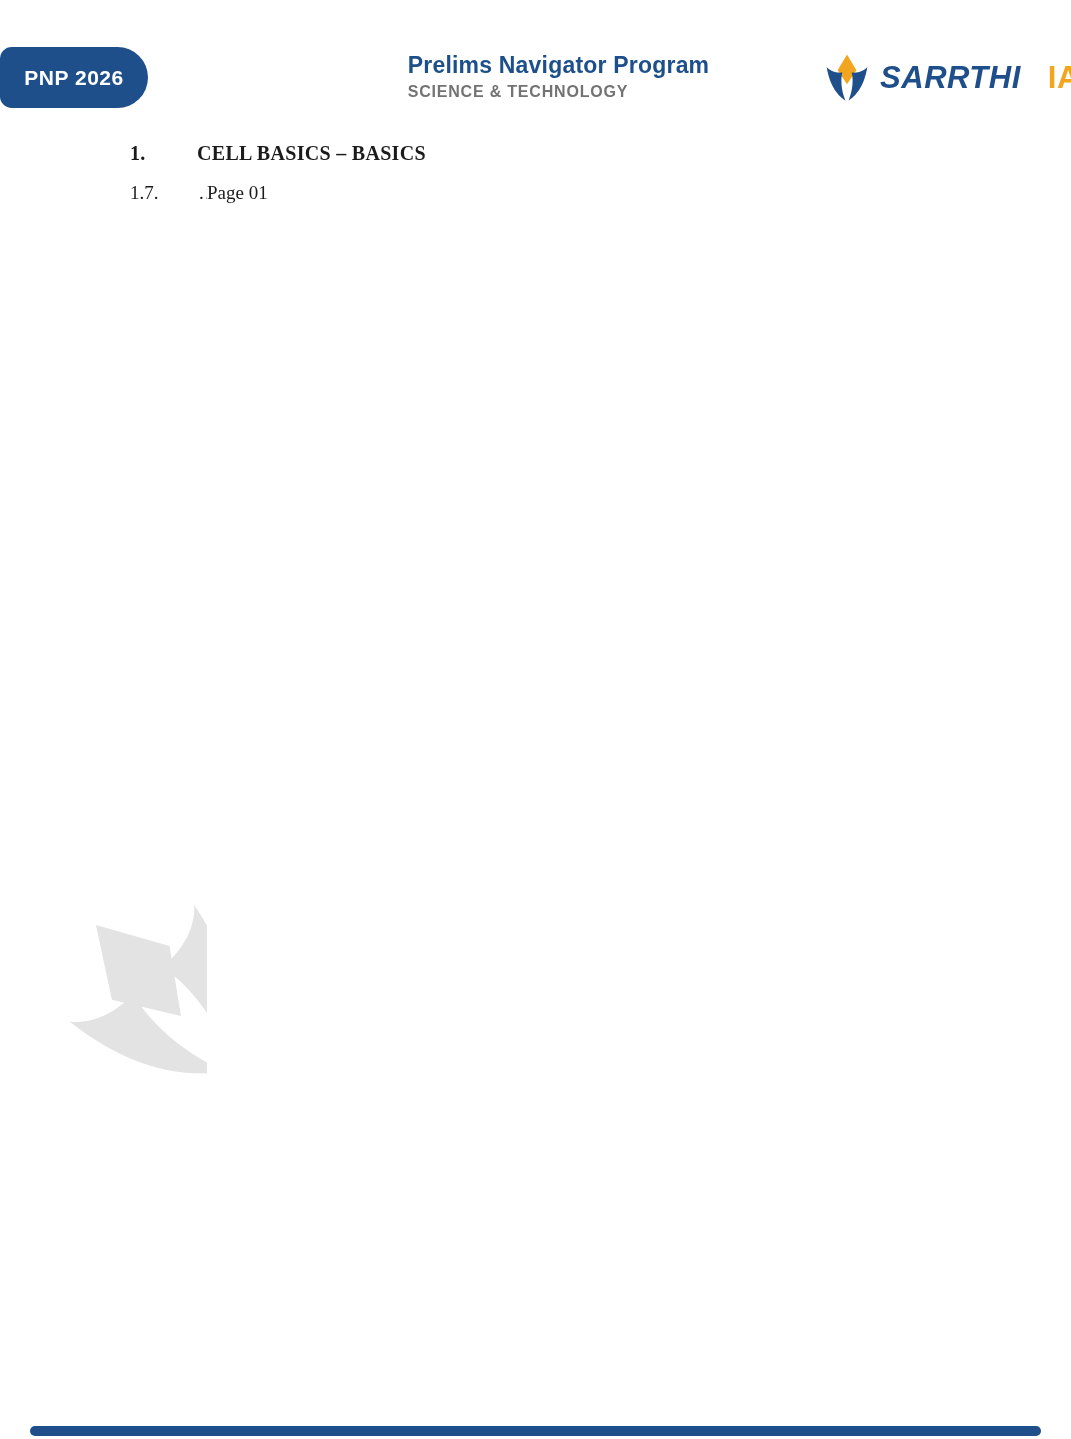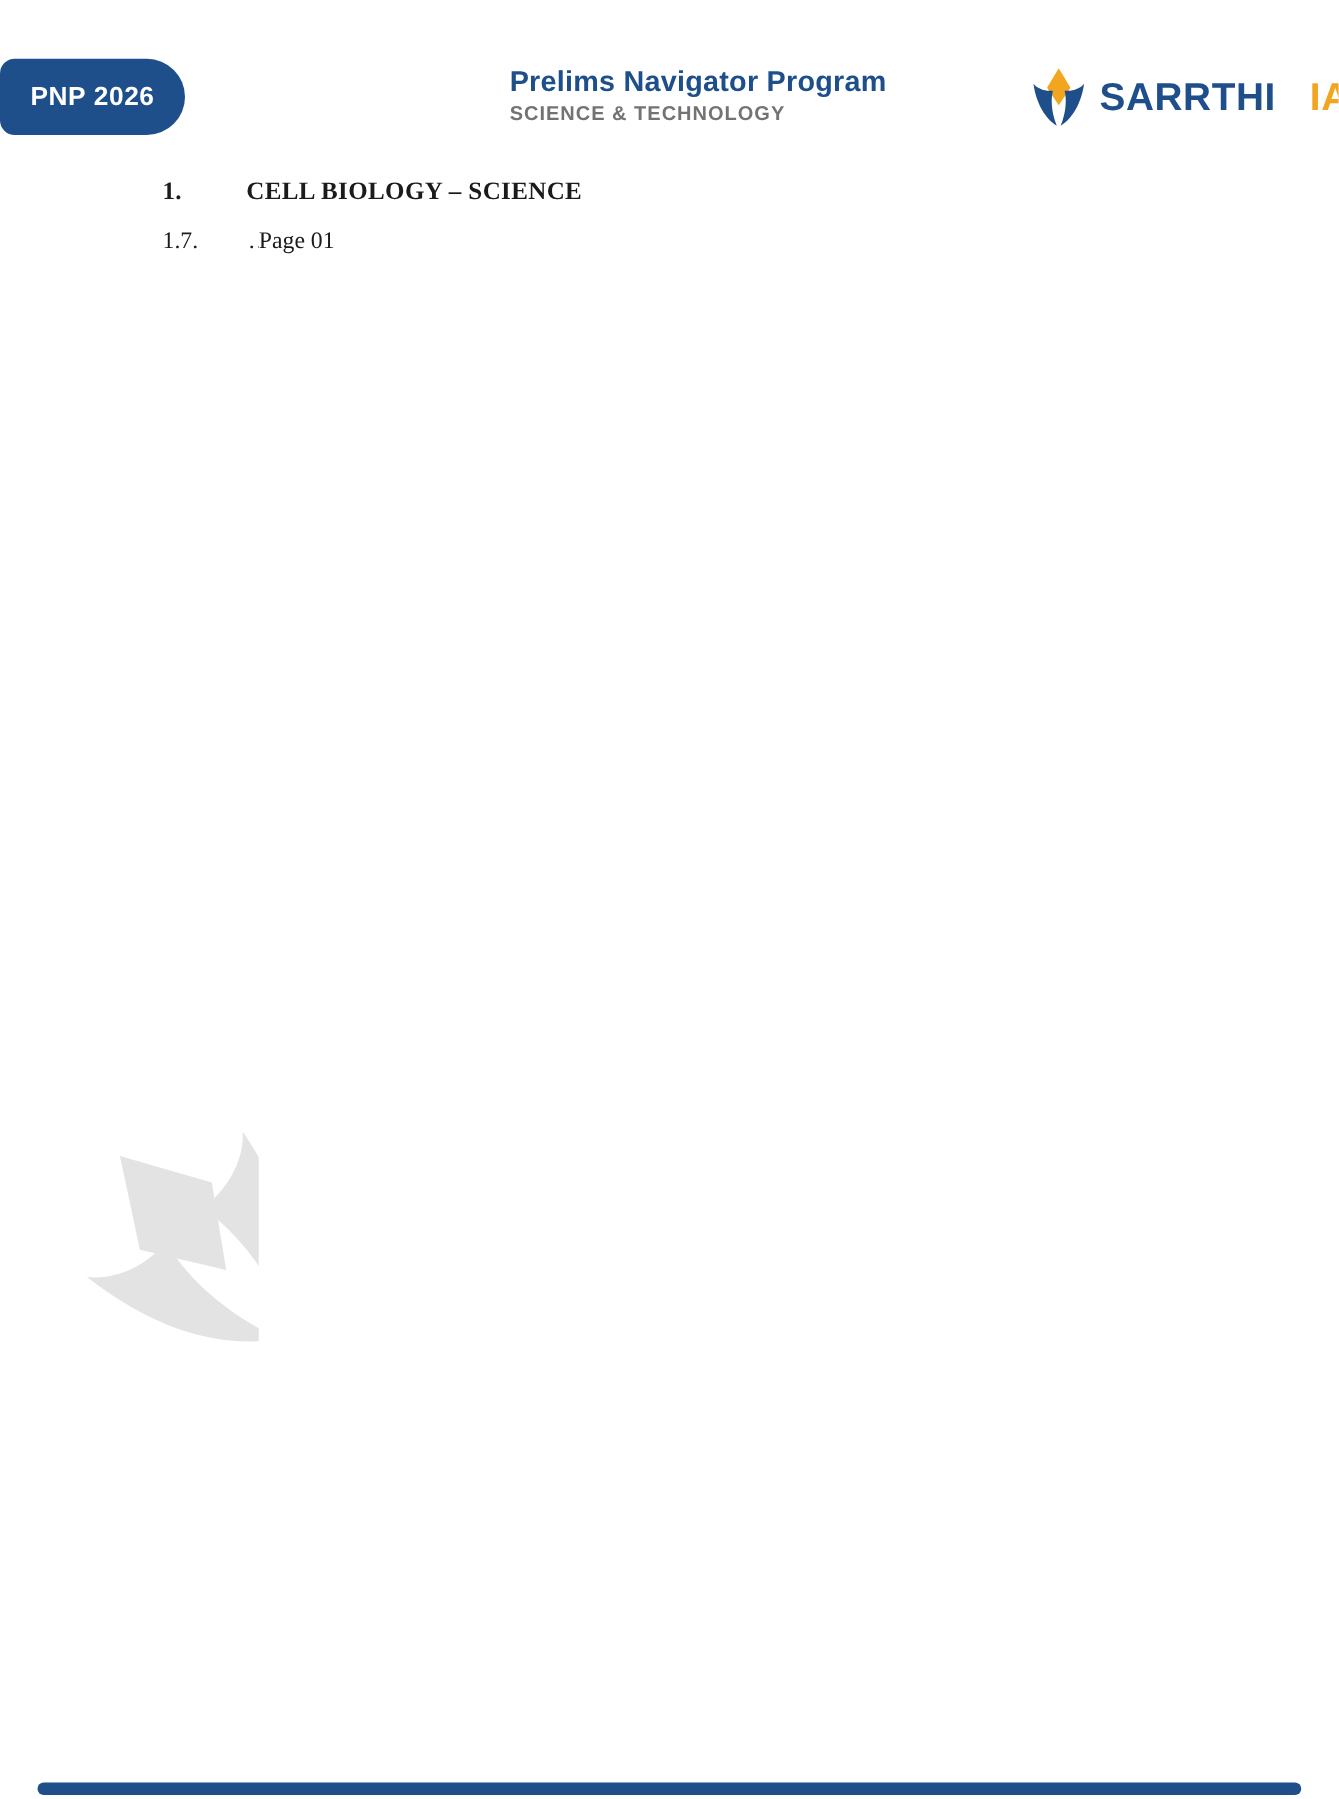--- a/index.html
+++ b/index.html
@@ -36,21 +36,21 @@
     font-size:23px; color:#1d4f8a; letter-spacing:0.2px;
   }
   .program-subtitle {
     margin-top:4px; font-family:"Liberation Sans", sans-serif; font-weight:bold;
     font-size:16px; color:#737373; letter-spacing:0.8px;
   }
   .brand { position:absolute; right:16px; top:52px; display:flex; align-items:center; gap:8px; }
   .brand-flame { width:50px; height:52px; }
   .brand-name {
     font-family:"Liberation Sans", sans-serif; font-weight:bold; font-size:31px;
-    color:#1e4f8a; letter-spacing:0.5px;
+    color:#1e4f8a; letter-spacing:0.5px;font-style:italic;
   }
   .brand-suffix {
     font-family:"Liberation Sans", sans-serif; font-weight:bold; font-size:31px;
     color:#f2a51f; letter-spacing:0.5px; margin-left:19px;
   }
 
   
   #toc { position:absolute; left:130px; right:130px; top:136px; z-index:1; }
   .sec-header {
     display:flex; align-items:baseline; line-height:34px;
@@ -102,21 +102,21 @@
         <path d="M58 18 C54 44 42 56 34 61 C40 46 40 33 38 25 C46 26 54 23 58 18 Z" fill="#1e4f8a"></path>
       </svg>
       <span class="brand-name">SARRTHI</span>
         <span class="brand-suffix">IAS</span>
     </div>
   </div>
 
   <div id="toc">
   <div class="sec-header">
     <span class="sec-num">1.</span>
-    <span class="sec-title">CELL BIOLOGY – SCIENCE</span>
+    <span class="sec-title">CELL BASICS – BASICS</span>
   </div>
 
   <div class="toc-row">
     <span class="num">1.7.</span>
     <span class="dots"></span>
     <span class="page">Page 01</span>
   </div>
 
 </div>
 

